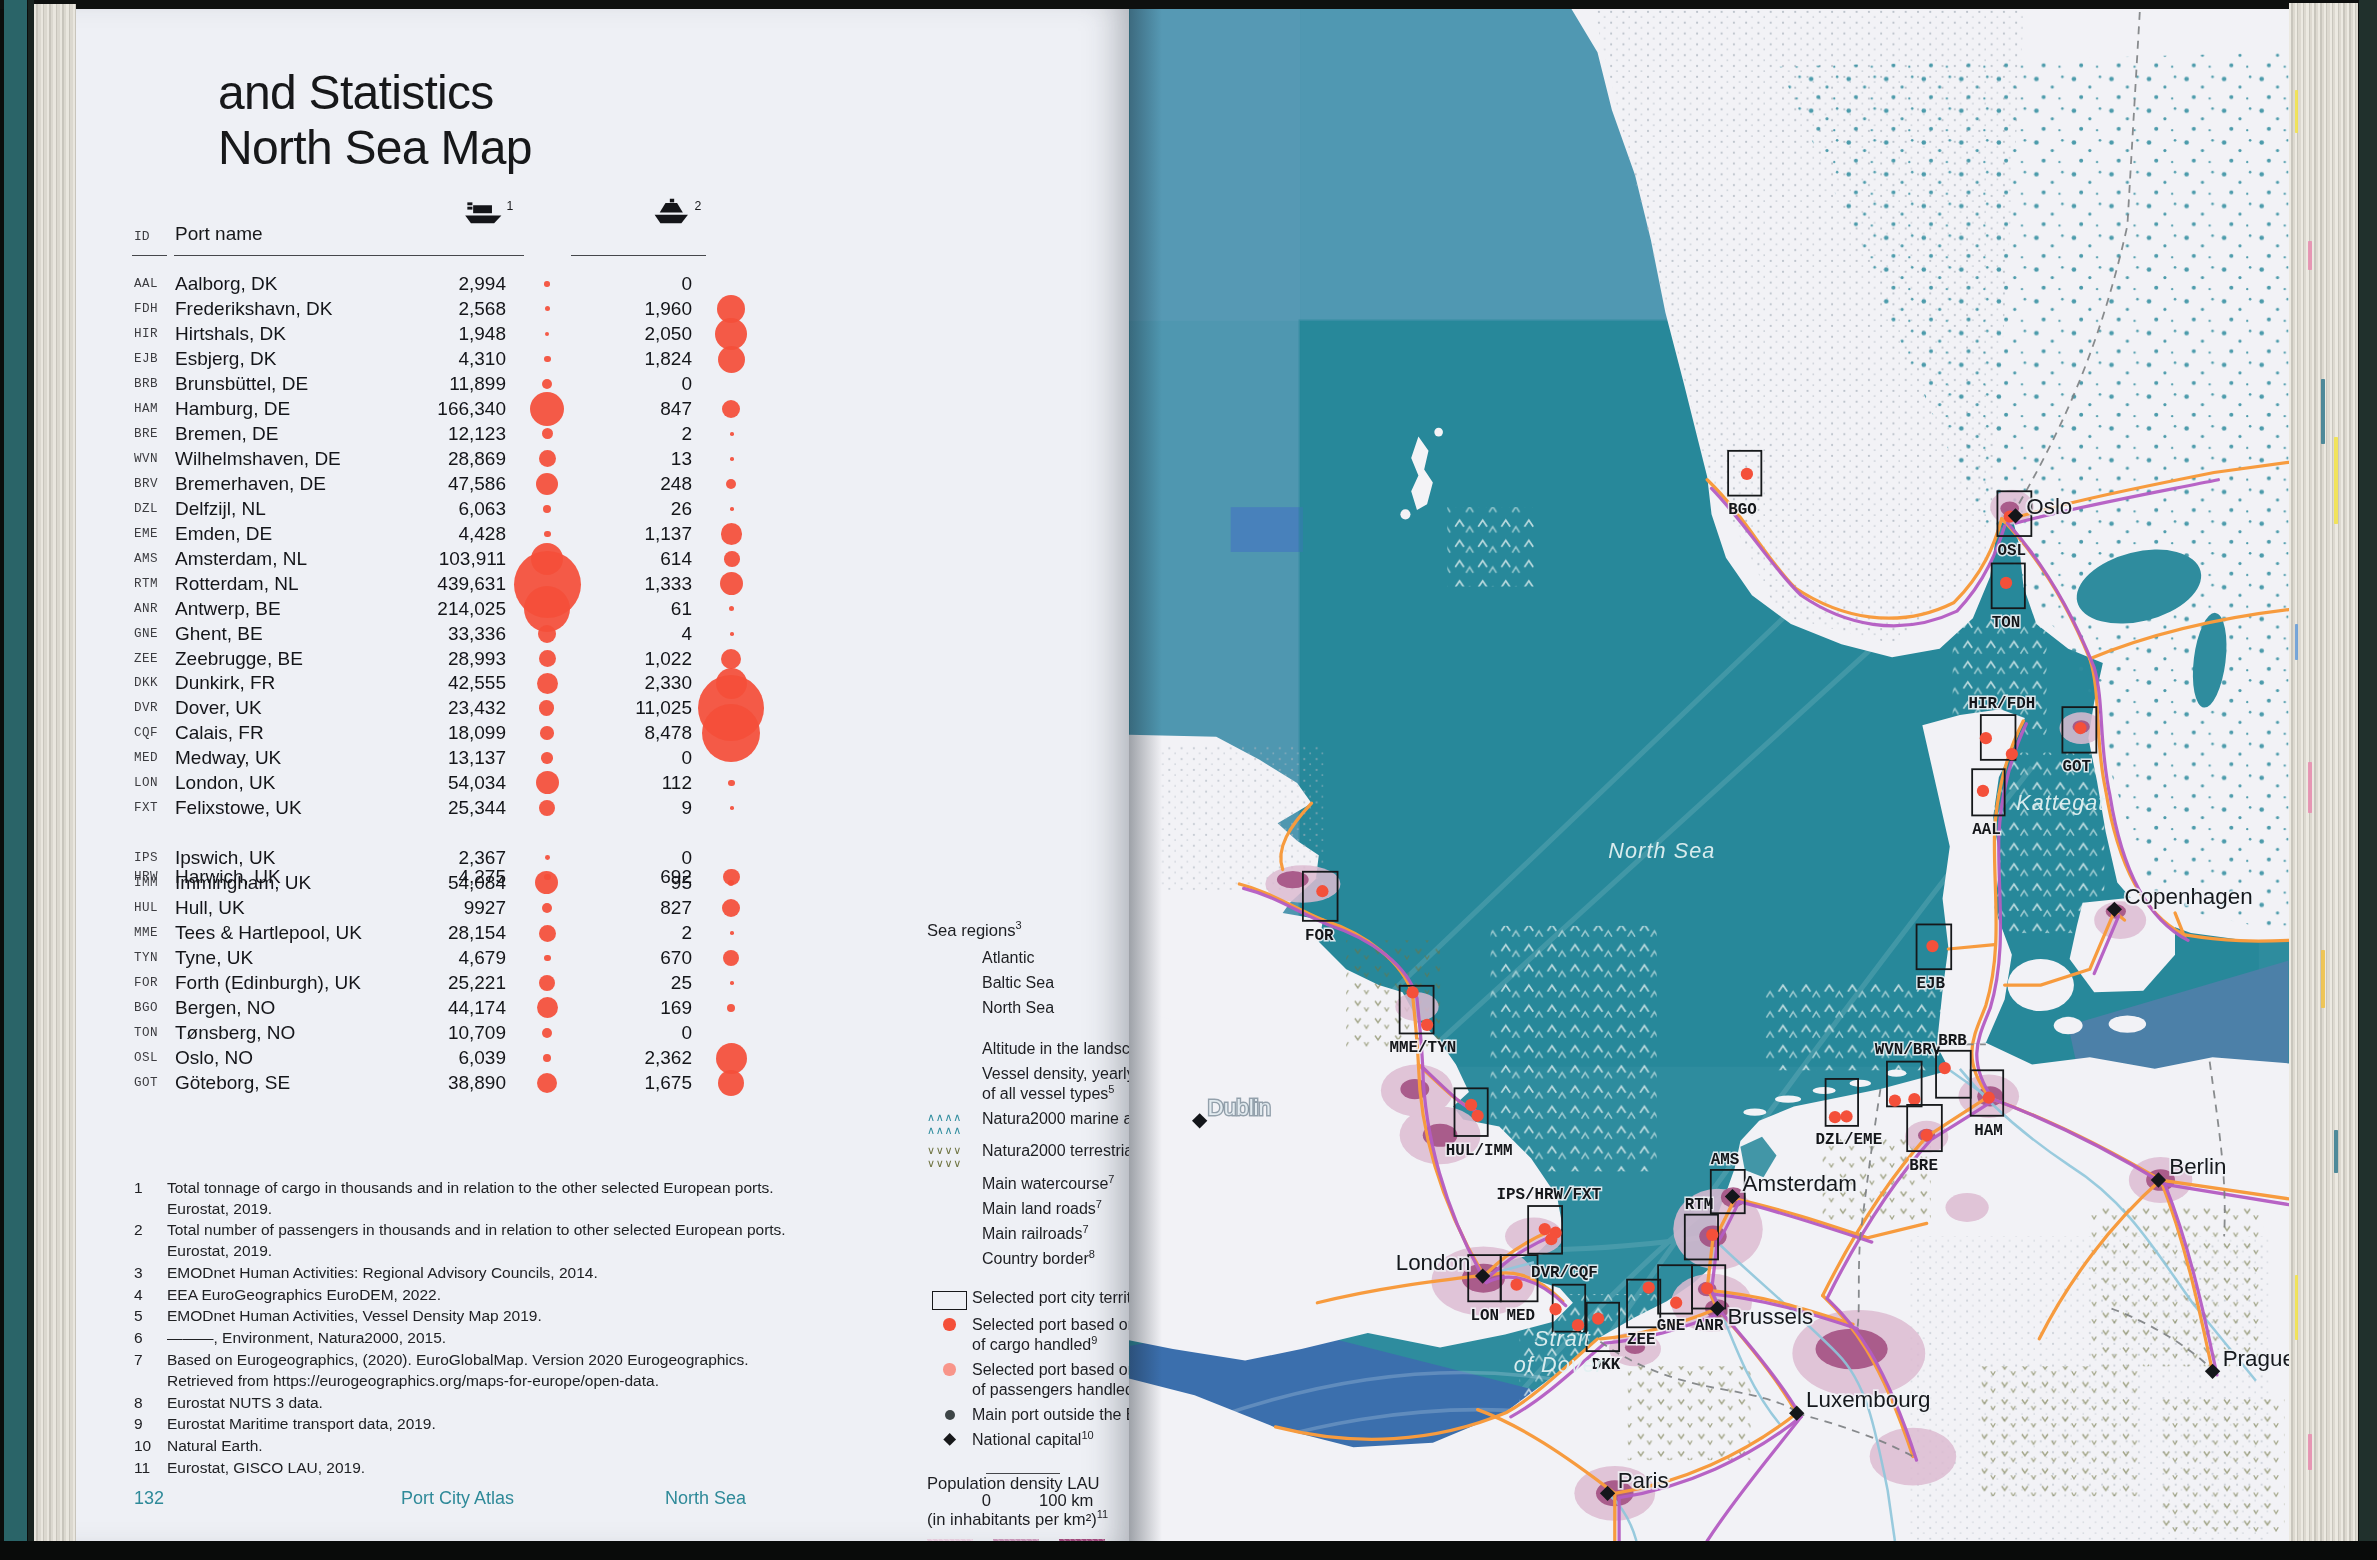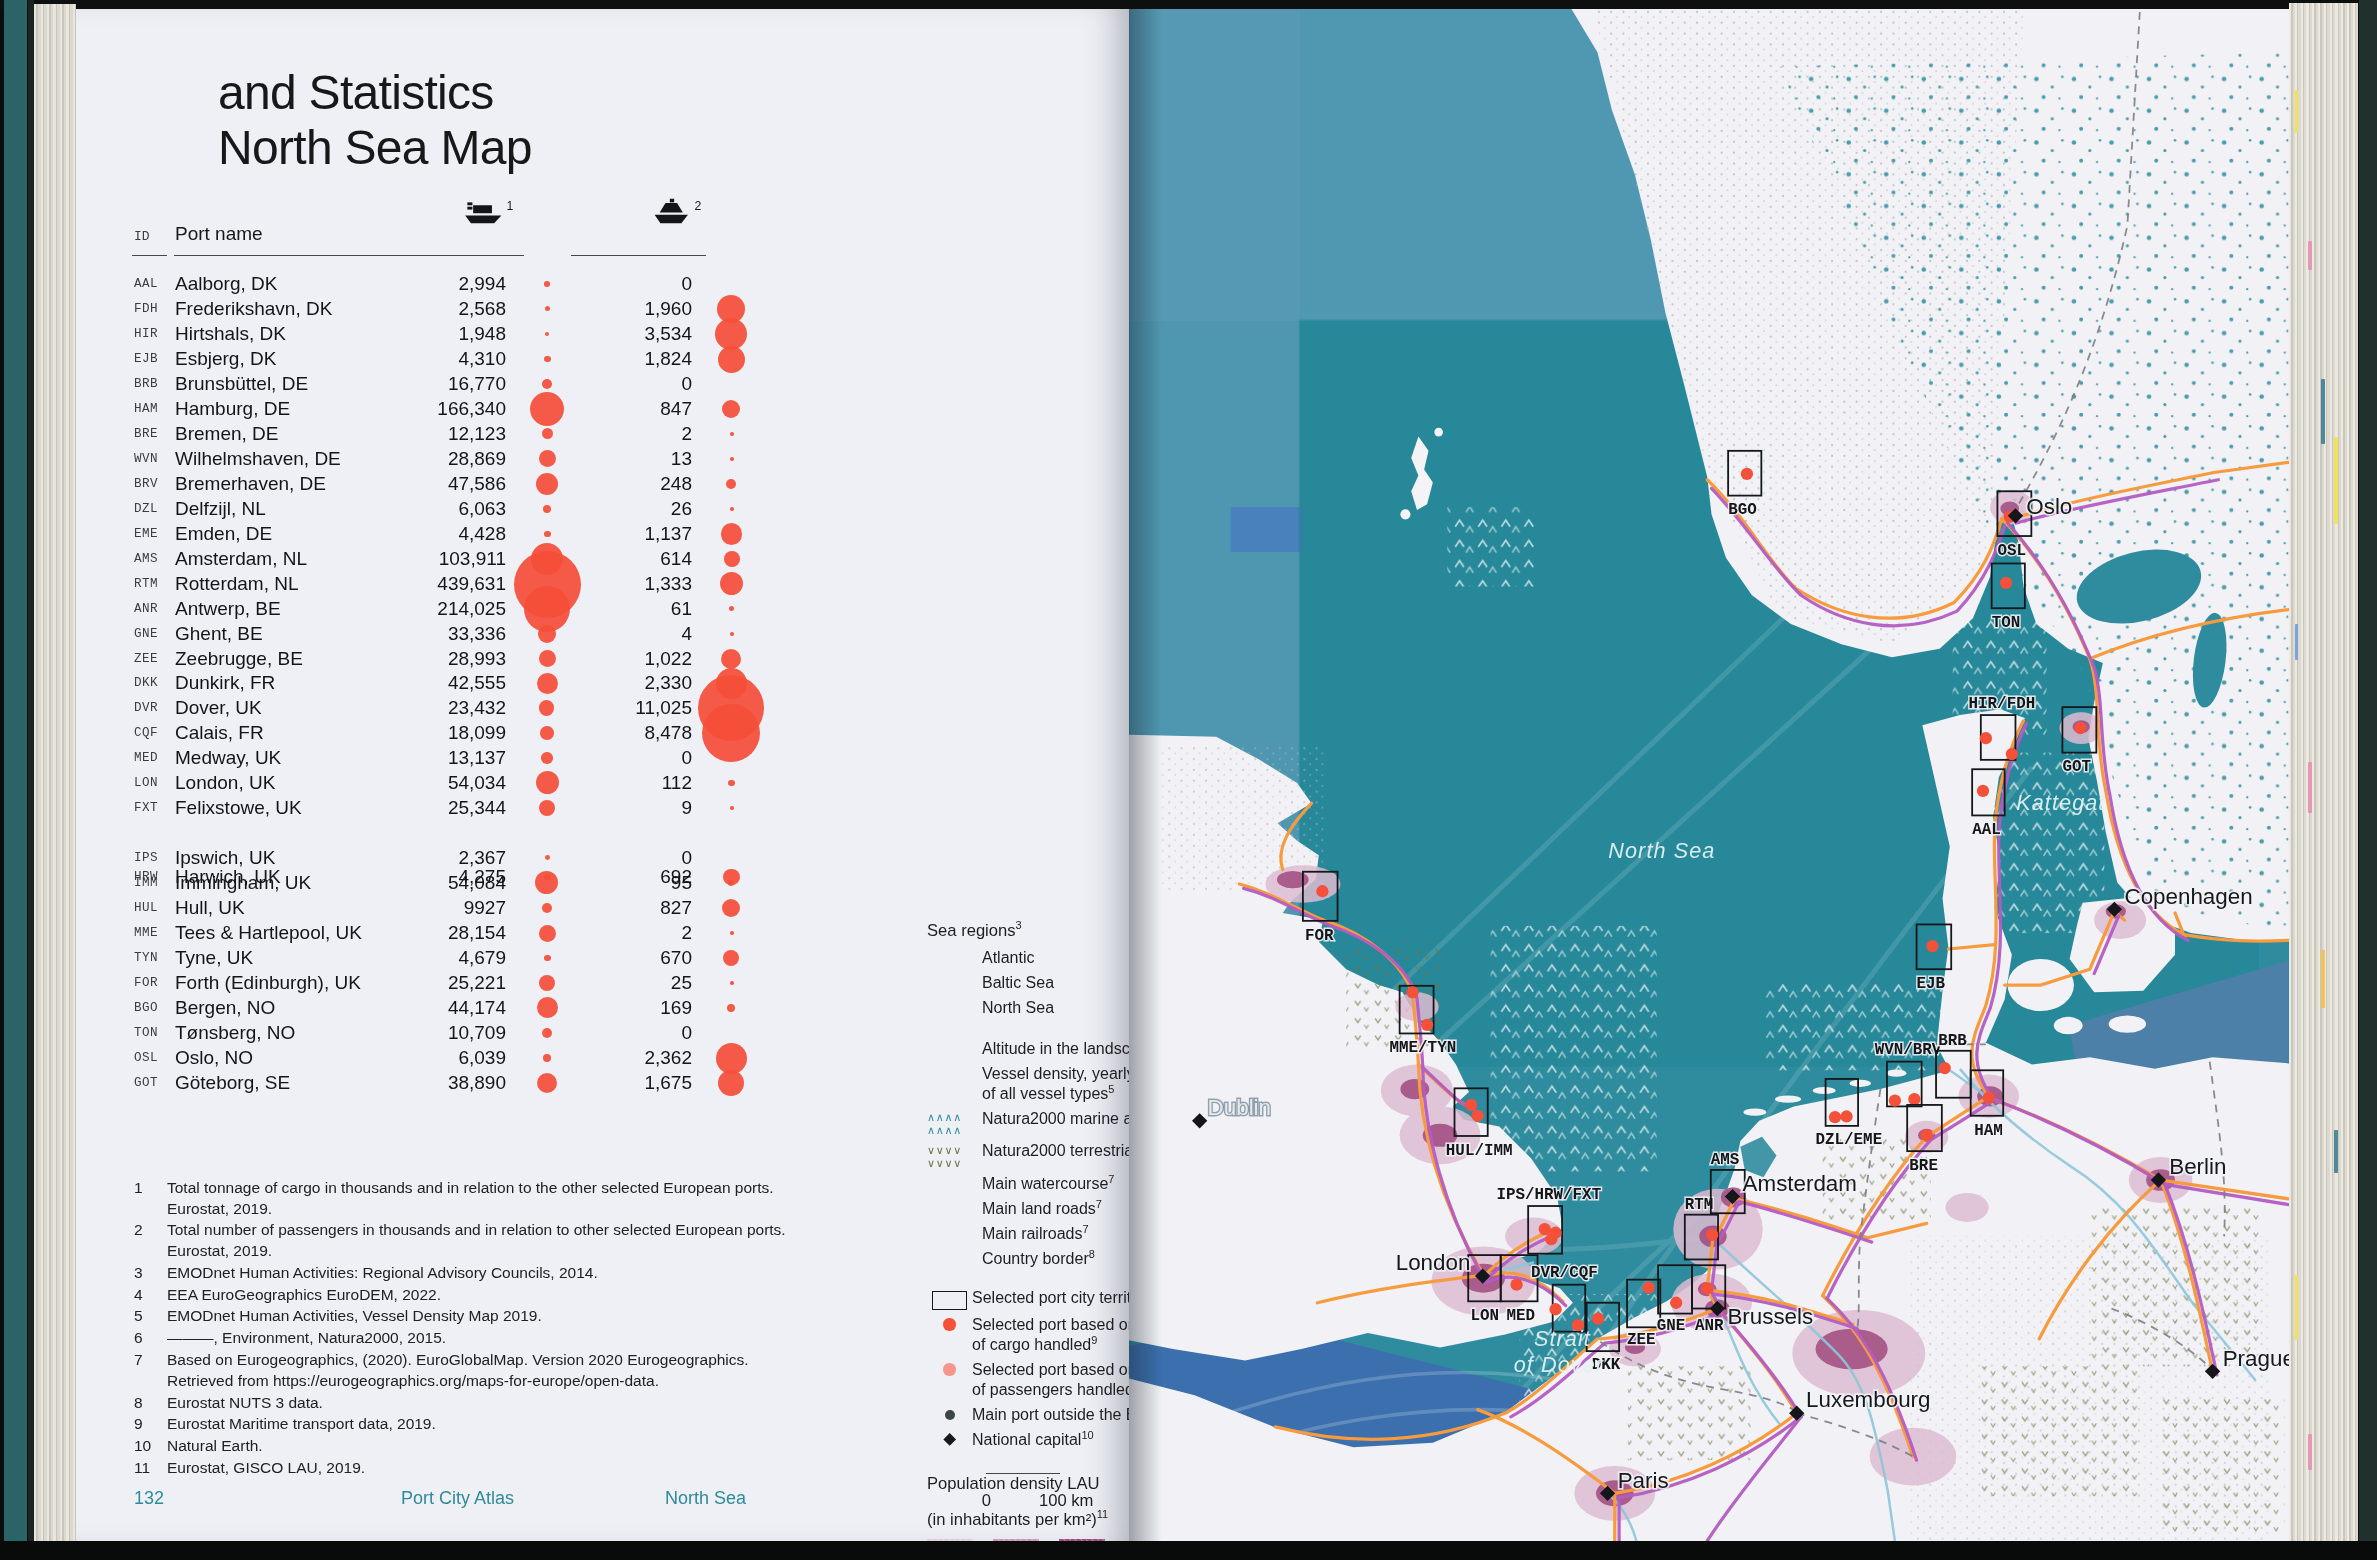--- a/index.html
+++ b/index.html
@@ -139,36 +139,36 @@
           <span class="t-name">Frederikshavn, DK</span>
           <span class="t-num t-cargo">2,568</span>
           <span class="t-num t-pax">1,960</span>
           <div class="dot" style="height: 5.1px; width: 5.1px; left: 469px; top: 9.7px;"></div>
           <div class="dot" style="height: 28px; width: 28px; left: 641px; top: -1.7px;"></div>
         </div>
         <div class="trow" style="top: 50px;">
           <span class="t-id">HIR</span>
           <span class="t-name">Hirtshals, DK</span>
           <span class="t-num t-cargo">1,948</span>
-          <span class="t-num t-pax">3,534</span>
+          <span class="t-num t-pax">2,050</span>
           <div class="dot" style="height: 4.4px; width: 4.4px; left: 469px; top: 10px;"></div>
           <div class="dot" style="height: 32px; width: 32px; left: 639px; top: -3.7px;"></div>
         </div>
         <div class="trow" style="top: 75px;">
           <span class="t-id">EJB</span>
           <span class="t-name">Esbjerg, DK</span>
           <span class="t-num t-cargo">4,310</span>
           <span class="t-num t-pax">1,824</span>
           <div class="dot" style="height: 6.6px; width: 6.6px; left: 468px; top: 9px;"></div>
           <div class="dot" style="height: 27px; width: 27px; left: 642px; top: -1.2px;"></div>
         </div>
         <div class="trow" style="top: 100px;">
           <span class="t-id">BRB</span>
           <span class="t-name">Brunsbüttel, DE</span>
-          <span class="t-num t-cargo">16,770</span>
+          <span class="t-num t-cargo">11,899</span>
           <span class="t-num t-pax">0</span>
           <div class="dot" style="height: 10px; width: 10px; left: 466px; top: 7.2px;"></div>
         </div>
         <div class="trow" style="top: 125px;">
           <span class="t-id">HAM</span>
           <span class="t-name">Hamburg, DE</span>
           <span class="t-num t-cargo">166,340</span>
           <span class="t-num t-pax">847</span>
           <div class="dot" style="height: 34px; width: 34px; left: 454px; top: -4.9px;"></div>
           <div class="dot" style="height: 18.4px; width: 18.4px; left: 646px; top: 3.1px;"></div>

